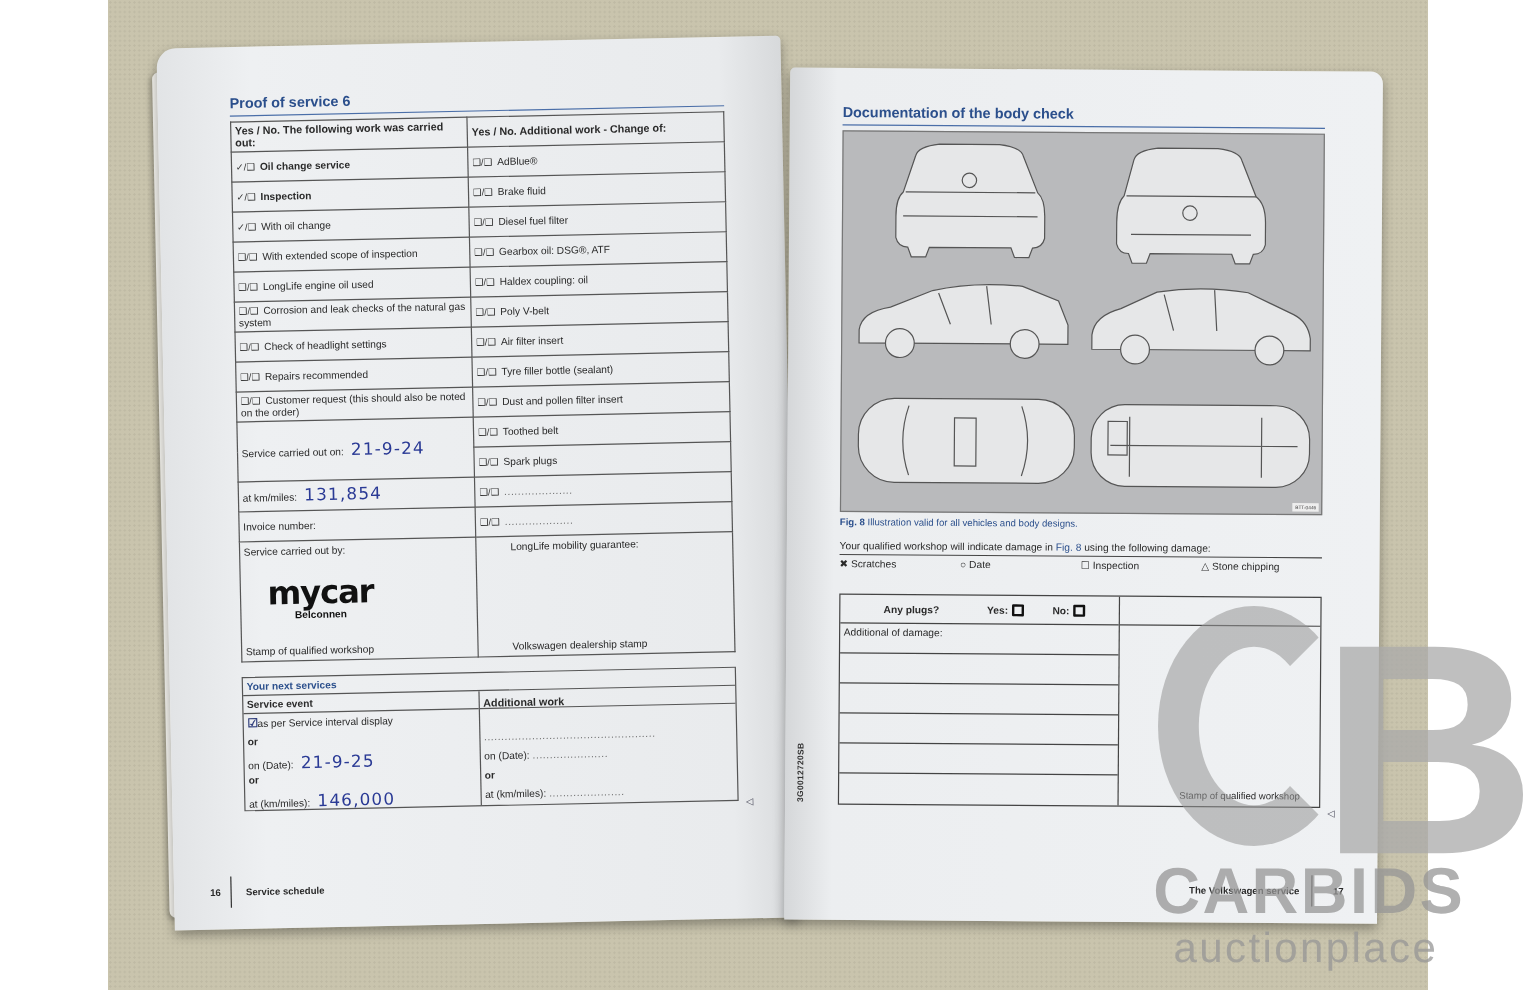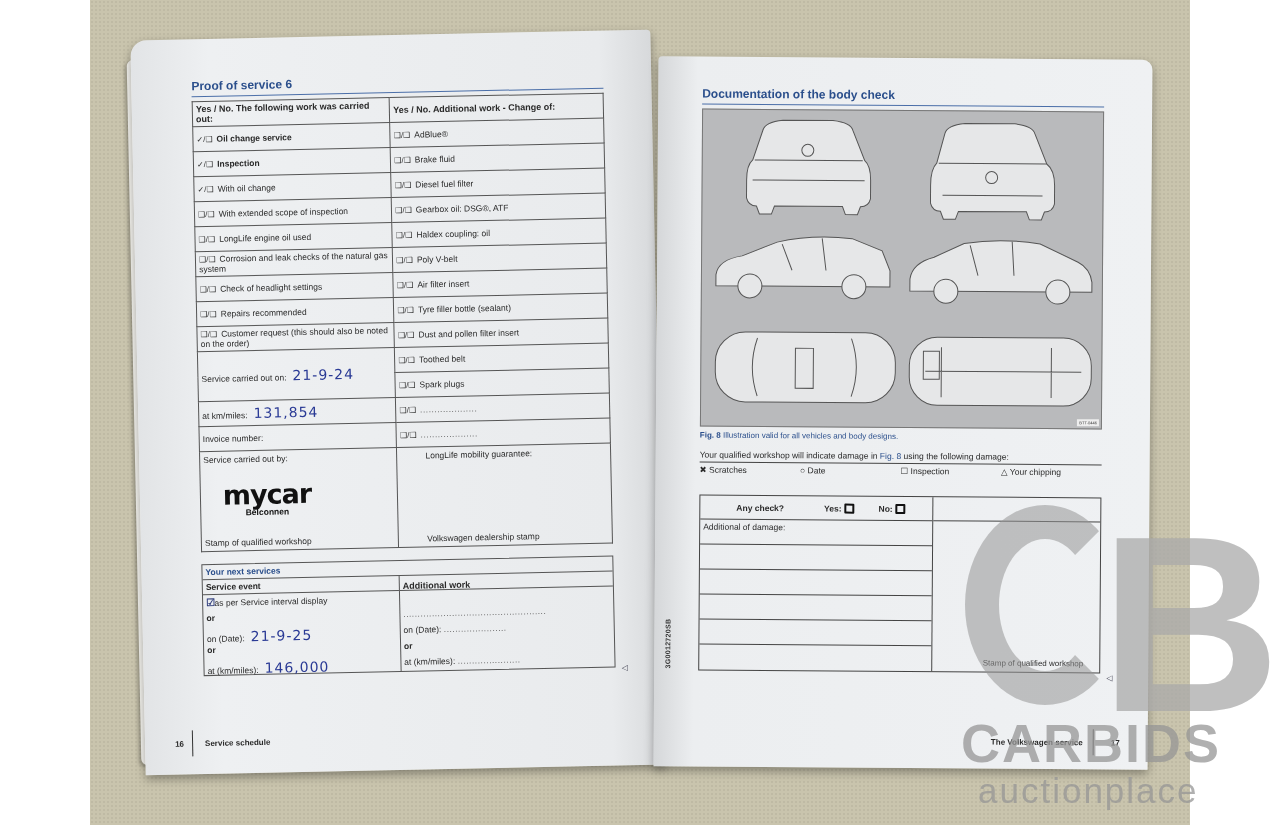--- a/index.html
+++ b/index.html
@@ -266,26 +266,26 @@
         <span class="b">Fig. 8</span>
         <span>Illustration valid for all vehicles and body designs.</span>
       </div>
       <div class="legend-intro">
         <span>Your qualified workshop will indicate damage in </span><span class="ref">Fig. 8</span><span> using the following damage:</span>
       </div>
       <div class="legend">
         <div><span>✖</span> <span>Scratches</span></div>
         <div><span>○</span> <span>Date</span></div>
         <div><span>☐</span> <span>Inspection</span></div>
-        <div><span>△</span> <span>Your chipping</span></div>
+        <div><span>△</span> <span>Stone chipping</span></div>
       </div>
       <div class="dmg">
         <div class="left">
           <div class="dh">
-            <span class="q">Any check?</span>
+            <span class="q">Any plugs?</span>
             <span>Yes:</span>
               <span class="box"></span>
             <span class="n">No:</span>
               <span class="box"></span>
           </div>
           <div class="row"><span>Additional of damage:</span></div>
           <div class="row"></div>
           <div class="row"></div>
           <div class="row"></div>
           <div class="row"></div>

